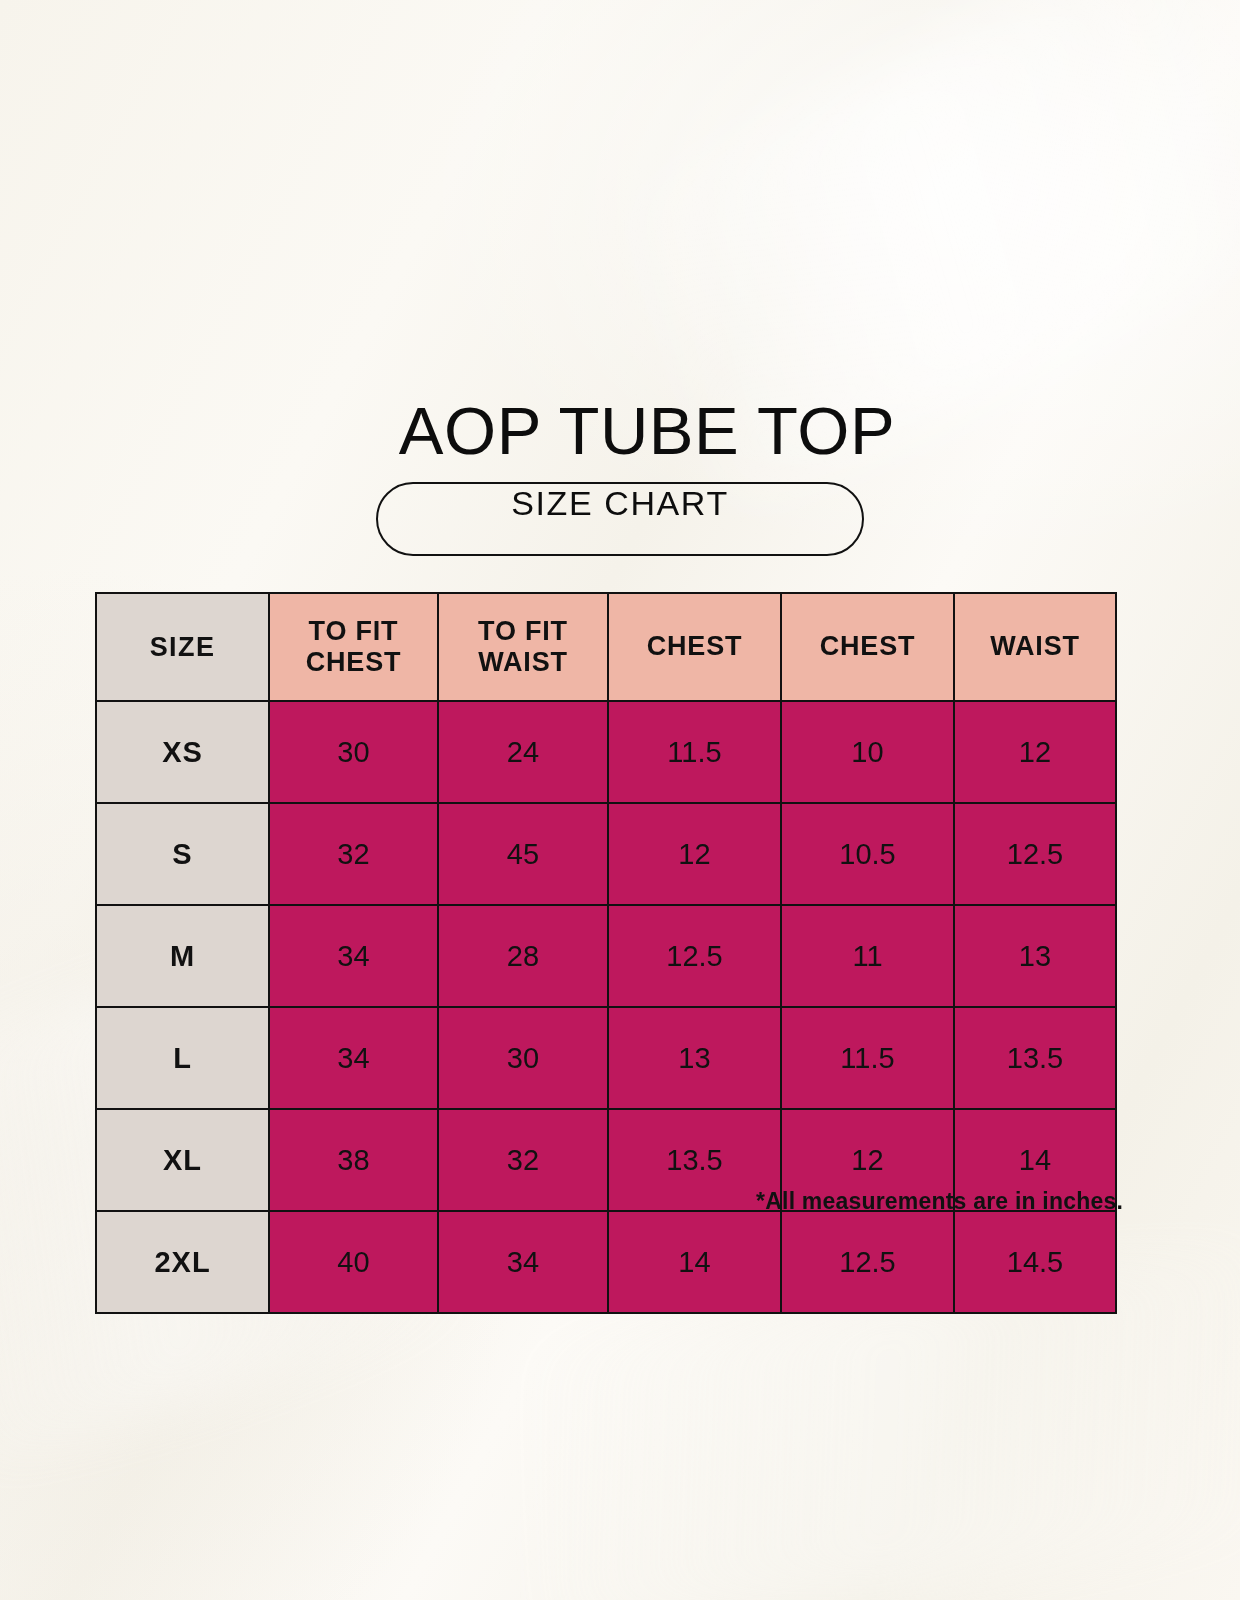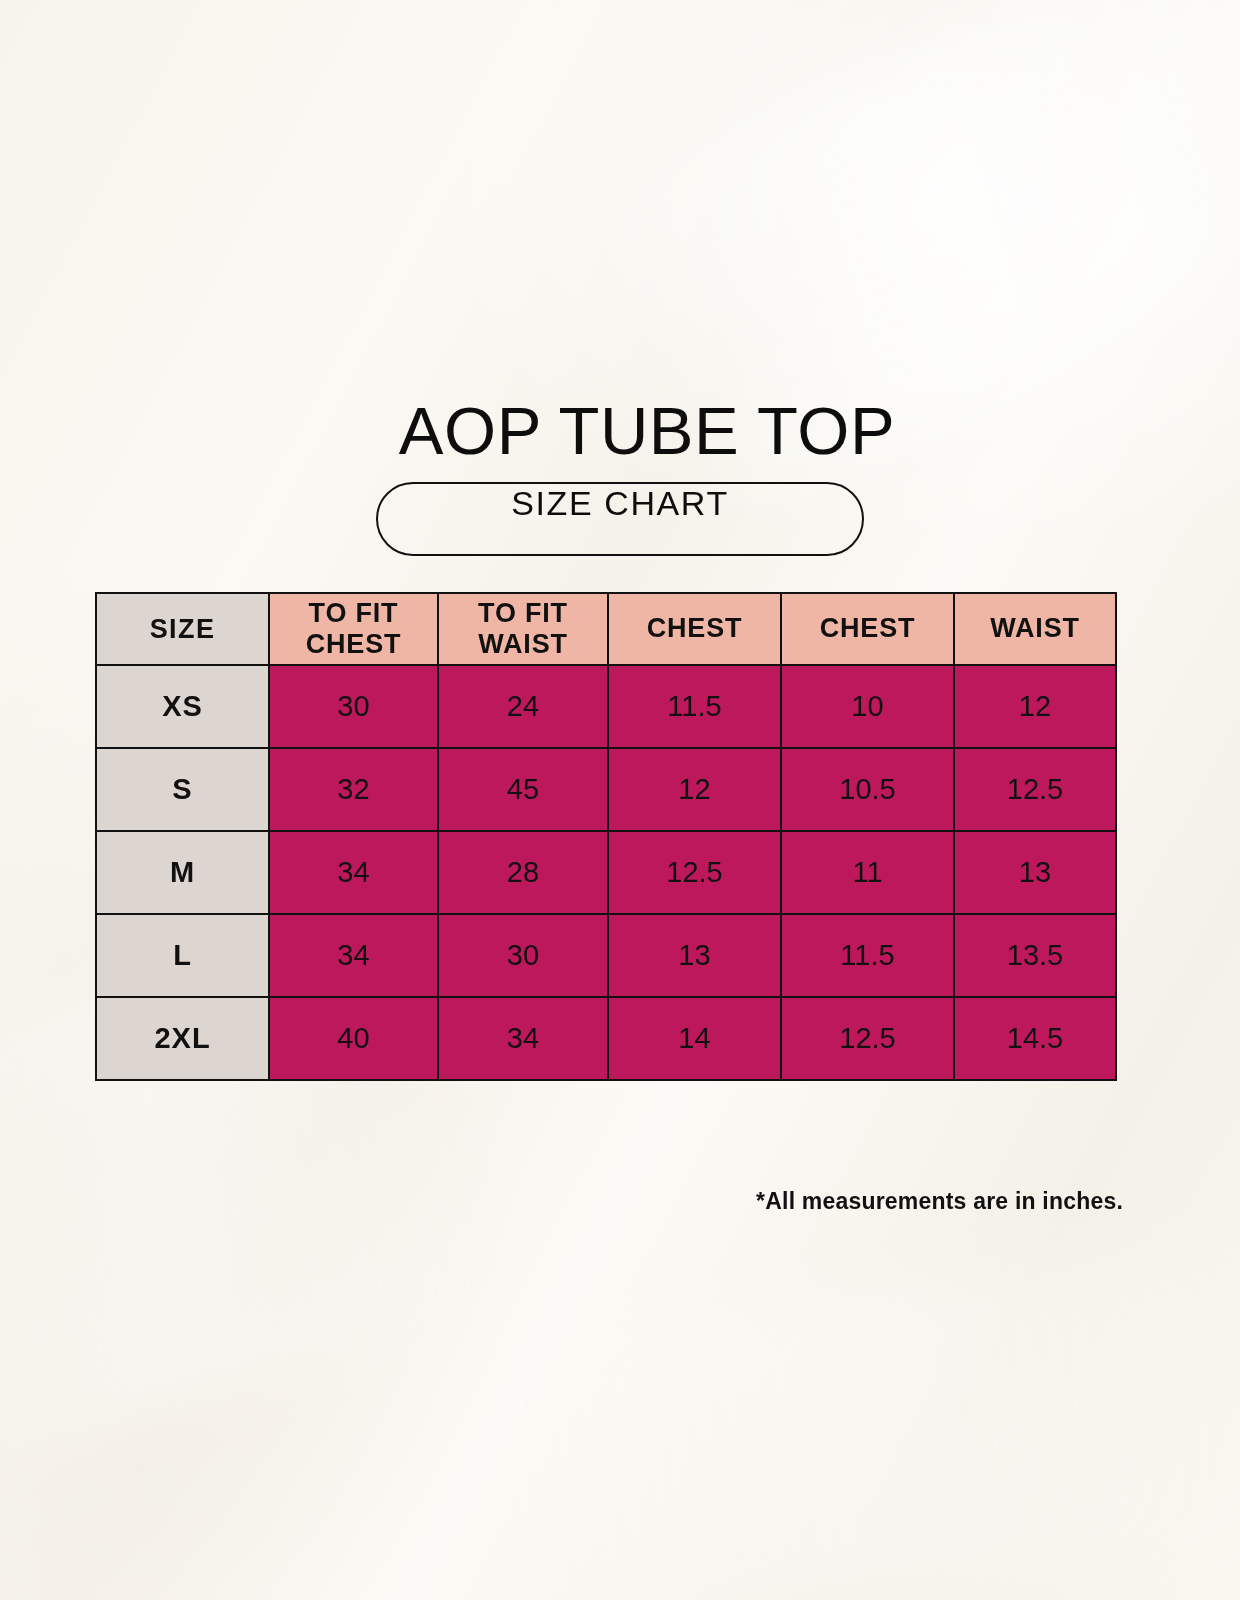--- a/index.html
+++ b/index.html
@@ -99,22 +99,22 @@
   }
 
   
   col.c-size   { width: 173px; }
   col.c-fitch  { width: 169px; }
   col.c-fitwa  { width: 170px; }
   col.c-chest  { width: 173px; }
   col.c-length { width: 173px; }
   col.c-waist  { width: 162px; }
 
-  thead tr { height: 72px; }
-  tbody tr { height: 83px; border-radius: 28px; }
+  thead tr { height: 108px; }
+  tbody tr { height: 102px; border-radius: 28px; }
 
   th.head-size {
     background: #ddd6d0;
     font-size: 27px;
     font-weight: 700;
     letter-spacing: 1.4px;
   }
   th.head-measure {
     background: #efb6a6;
     font-size: 27px;
@@ -226,20 +226,28 @@
         </tr>
         <tr>
           <td class="cell-size">L</td>
           <td class="cell-value">34</td>
           <td class="cell-value">30</td>
           <td class="cell-value">13</td>
           <td class="cell-value">11.5</td>
           <td class="cell-value">13.5</td>
         </tr>
         <tr>
+          <td class="cell-size">XL</td>
+          <td class="cell-value">38</td>
+          <td class="cell-value">32</td>
+          <td class="cell-value">13.5</td>
+          <td class="cell-value">12</td>
+          <td class="cell-value">14</td>
+        </tr>
+        <tr>
           <td class="cell-size">2XL</td>
           <td class="cell-value">40</td>
           <td class="cell-value">34</td>
           <td class="cell-value">14</td>
           <td class="cell-value">12.5</td>
           <td class="cell-value">14.5</td>
         </tr>
       </tbody>
     </table>
   </div>

